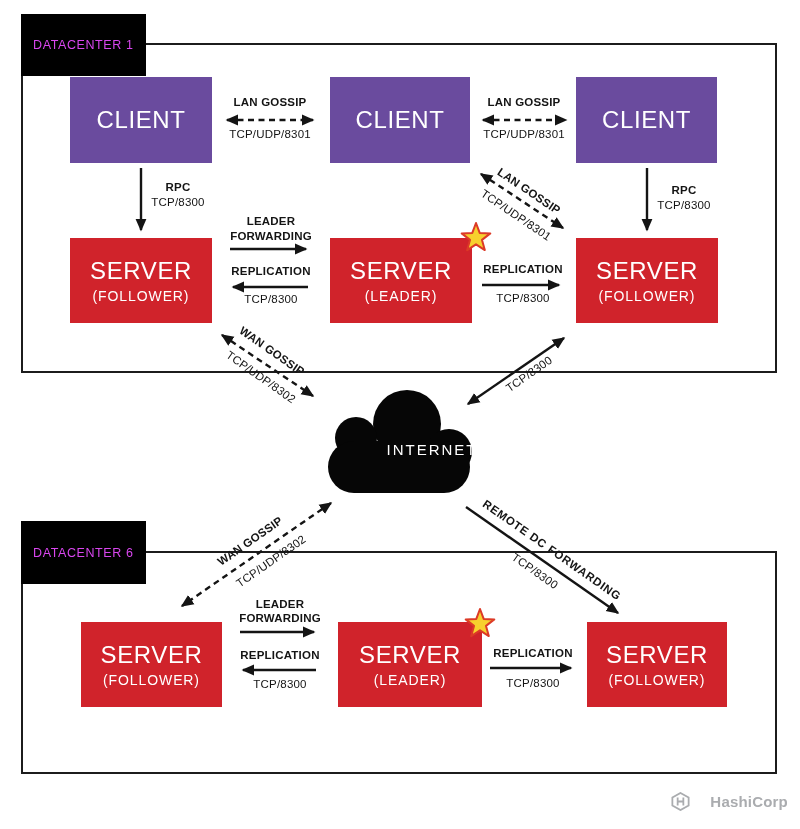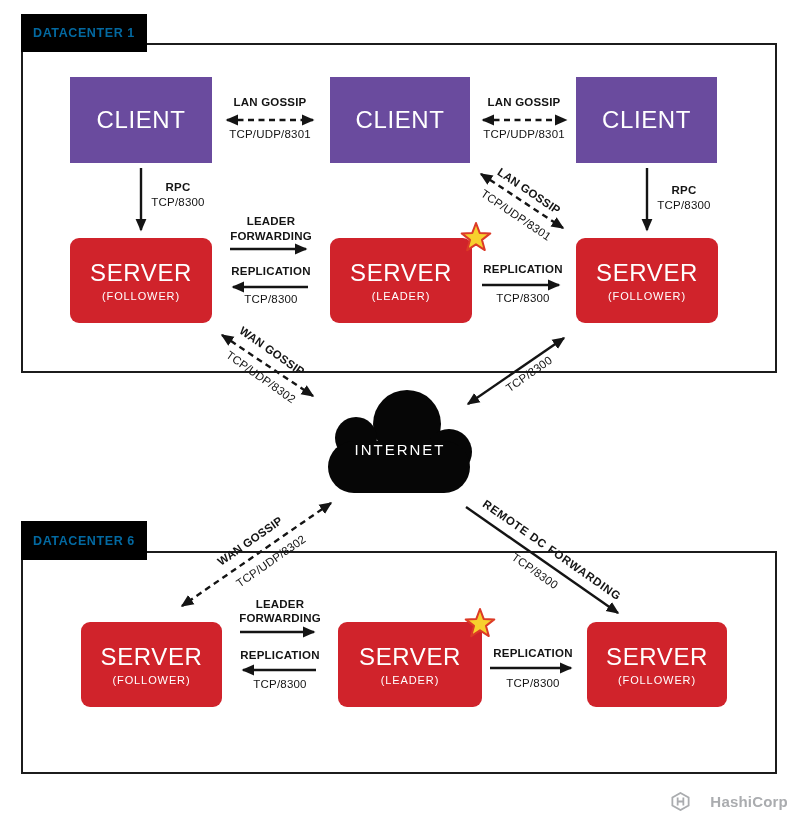--- a/index.html
+++ b/index.html
@@ -1,31 +1,31 @@
 <!DOCTYPE html>
 <html style="--client-color: #6a4b9e; --server-color: #d0232b;"><head>
 <meta charset="utf-8">
 <style>
   html,body{margin:0;padding:0;background:#fff;}
   .stage{position:relative;width:800px;height:829px;background:#fff;overflow:hidden;
          font-family:"Liberation Sans",sans-serif;color:#141414;}
   .dc-panel{position:absolute;border:2px solid #1c1c1c;background:transparent;}
-  .dc-tab{position:absolute;background:#000;color:#0369a1;display:flex;align-items:center;
-          padding:4px 12px;font-size:12.5px;font-weight:bold;letter-spacing:.6px;white-space:nowrap;}
+  .dc-tab{position:absolute;background:#000;color:#d946ef;display:flex;align-items:center;
+          padding:16px 12px;font-size:12.5px;font-weight:normal;letter-spacing:.6px;white-space:nowrap;}
   .node{position:absolute;display:flex;flex-direction:column;align-items:center;justify-content:center;color:#fff;}
   .node.client{background:var(--client-color,#6a4b9e);}
-  .node.server{background:var(--server-color,#d0232b);border-radius:9px;}
+  .node.server{background:var(--server-color,#d0232b);}
   .node-title{font-size:24px;letter-spacing:.6px;}
-  .node-role{font-size:11px;letter-spacing:.9px;margin-top:3px;}
+  .node-role{font-size:14px;letter-spacing:.9px;margin-top:3px;}
   .t{position:absolute;white-space:nowrap;transform:translate(-50%,-50%);
      font-size:11.5px;letter-spacing:.2px;color:#141414;}
   .b{font-weight:bold;}
   .wires{position:absolute;left:0;top:0;pointer-events:none;}
   .internet-label{position:absolute;transform:translate(-50%,-50%);color:#fff;
-                  font-size:15px;letter-spacing:2px;}
+                  font-size:15px;letter-spacing:2px;margin-left:32px;}
   .footer{position:absolute;right:12px;top:792px;display:flex;align-items:center;gap:20px;
           color:#aaacaf;}
   .footer .brand{font-size:15px;font-weight:bold;letter-spacing:.2px;}
 </style>
 </head>
 <body>
 
 <div class="stage">
 
   <div class="dc-panel" style="left:21px;top:43px;width:752px;height:326px"></div>

